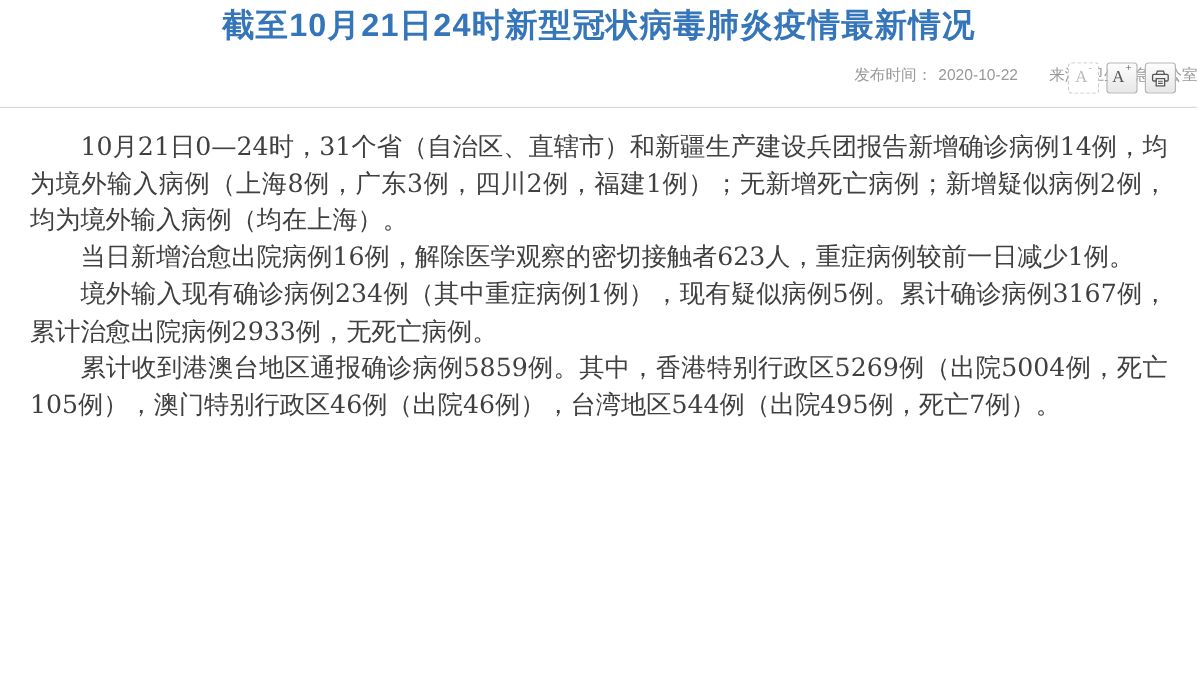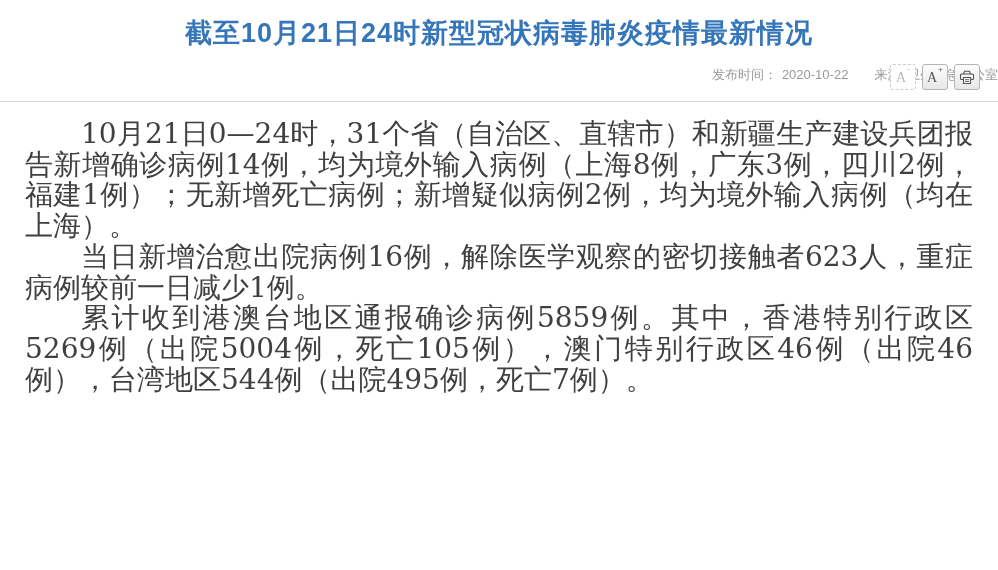--- a/index.html
+++ b/index.html
@@ -8,21 +8,21 @@
     --body-text: #404040;
     --divider: #d9d9d9;
   }
   * { box-sizing: border-box; margin: 0; padding: 0; }
   html, body {
     width: 998px; height: 570px;
     background: #ffffff;
     overflow: hidden;
     font-family: "Liberation Sans", sans-serif;
   }
-  .page-header { position: relative; padding-top: 16px; }
+  .page-header { position: relative; padding-top: 4px; }
   .article-title {
     text-align: center;
     font-size: 27px;
     line-height: 34px;
     font-weight: bold;
     letter-spacing: 1px;
     color: var(--title-blue, #3575b9);
     font-family: "Liberation Sans", sans-serif;
   }
   .meta-row { position: relative; height: 51px; }
@@ -67,21 +67,21 @@
   }
   .divider {
     width: 100%; height: 0;
     border-top: 1px solid var(--divider, #d9d9d9);
   }
   .article-body {
     padding: 17px 25px 0 25px;
   }
   .article-body p {
     font-family: "DejaVu Serif", "Liberation Serif", serif;
-    font-size: 28px;
+    font-size: 21px;
     line-height: 30.7px;
     color: var(--body-text, #404040);
     text-align: justify;
     text-indent: 2em;
   }
   .printer-svg { display: block; }
 </style>
 </head>
 <body>
 
@@ -113,14 +113,15 @@
       </button>
     </div>
   </div>
 </div>
 
 <div class="divider"></div>
 
 <div class="article-body">
   <p>10月21日0—24时，31个省（自治区、直辖市）和新疆生产建设兵团报告新增确诊病例14例，均为境外输入病例（上海8例，广东3例，四川2例，福建1例）；无新增死亡病例；新增疑似病例2例，均为境外输入病例（均在上海）。</p>
   <p>当日新增治愈出院病例16例，解除医学观察的密切接触者623人，重症病例较前一日减少1例。</p>
+  <p>境外输入现有确诊病例234例（其中重症病例1例），现有疑似病例5例。累计确诊病例3167例，累计治愈出院病例2933例，无死亡病例。</p>
   <p>累计收到港澳台地区通报确诊病例5859例。其中，香港特别行政区5269例（出院5004例，死亡105例），澳门特别行政区46例（出院46例），台湾地区544例（出院495例，死亡7例）。</p>
 </div>
 
 </body></html>

